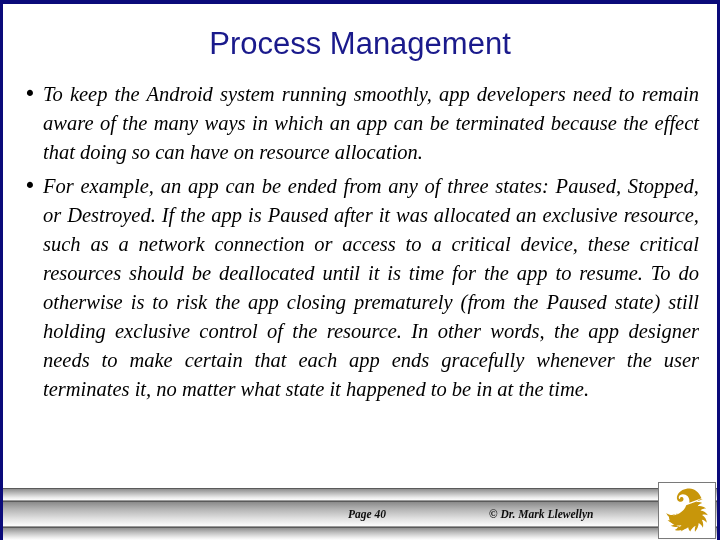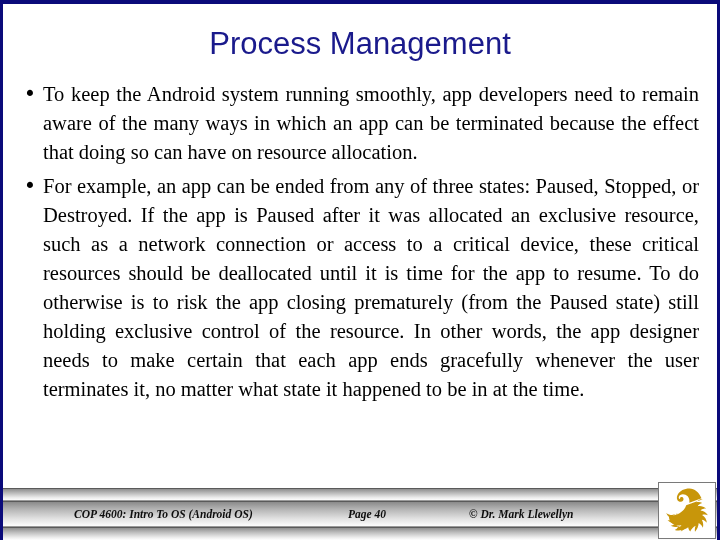--- a/index.html
+++ b/index.html
@@ -63,20 +63,21 @@
     font-family: "DejaVu Sans", sans-serif;
   }
   .bullet-text {
     flex: 1 1 auto;
     font-size: 20.5px;
     line-height: 29px;
     color: #000000;
     text-align: justify;
     text-justify: inter-word;
     hyphens: none;
+    font-style: italic;
   }
 
   
   #footer {
     position: absolute;
     left: -3px;
     right: -3px;
     bottom: 0;
     height: 54px;
   }
@@ -116,21 +117,21 @@
     font-family: "Liberation Serif", "DejaVu Serif", serif;
     font-style: italic;
     font-weight: bold;
     font-size: 11.5px;
     color: #0d0d0d;
     white-space: nowrap;
     z-index: 3;
   }
   #footer-course { position: absolute; left: 74px; }
   #footer-page   { position: absolute; left: 348px; }
-  #footer-credit { position: absolute; left: 436px; padding-left: 33px; }
+  #footer-credit { position: absolute; left: 456px; padding-left: 33px; }
 
   
   #logo-box {
     position: absolute;
     right: 1px;
     bottom: 1px;
     width: 58px;
     height: 57px;
     background: #ffffff;
     border: 1px solid #7a7a7a;
@@ -160,21 +161,20 @@
     </div>
 
   </div>
 
   <div id="footer">
     <div class="band" id="band-top"></div>
     <div class="band" id="band-main"></div>
     <div class="band" id="band-bottom"></div>
 
     <div id="footer-text">
-      <span id="footer-course">COP 4600: Intro To OS  (Android OS)</span>
       <span id="footer-page">Page 40</span>
       <span id="footer-credit">© Dr. Mark Llewellyn</span>
     </div>
   </div>
 
   <div id="logo-box">
     <svg width="56" height="55" viewBox="0 0 56 55" xmlns="http://www.w3.org/2000/svg">
       <g fill="#c8960a">
         <path d="M30.5 5.5c-5.4 0-9.6 2.3-11.6 5.8-1.1 1.9-1.3 3.9-.6 5.4.7 1.5 2.2 2.3 3.7 2.1 1.4-.2 2.4-1.2 2.5-2.4.1-1.1-.5-2-1.4-2.3-.8-.3-1.6 0-2 .6-.3.5-.2 1.1.2 1.4-.7.1-1.3-.4-1.5-1.1-.3-1.1.3-2.4 1.5-3.1 2.2-1.3 5.5-.7 7.4 1.4 1.5 1.7 2 4 1.6 6.4l12.2-4.4c-2.3-5.9-7-9.8-12-9.8z"></path>
         <path d="M43.8 16.3L27.2 22.3c-.9 3.2-3.3 6-6.7 7.9-3.3 1.9-7.2 2.6-10.4 2-.4 2.6.3 5.2 2 7.2 1.7 2 4.3 3.1 7.1 3.1 1.2 0 2.3-.2 3.3-.6-1.7 2.3-4.1 4.1-6.9 5.1 3.6.9 7.4.6 10.6-.9 1.1-.5 2.1-1.1 3-1.9.2 1.6.9 3.1 2 4.3 1.1-2.4 3-4.4 5.4-5.7-.8 1.9-1 4-.6 5.9 2.2-2.4 3.5-5.5 3.7-8.7 1.9 1 3.4 2.7 4.1 4.7.8-2.6.4-5.5-1-7.9 2 .3 3.8 1.4 5 3-.1-3.2-1.9-6.1-4.7-7.8 1.9-.7 4-.6 5.8.3-1.5-2.7-4.3-4.5-7.4-4.9 1.5-1.4 3.6-2.1 5.6-1.9-2.3-2.1-5.5-3-8.5-2.3 1-1.7 2.7-2.9 4.6-3.3-1.8-.9-3.8-1.1-5.7-.6.8-1.5 2.2-2.6 3.8-3.1z"></path>

